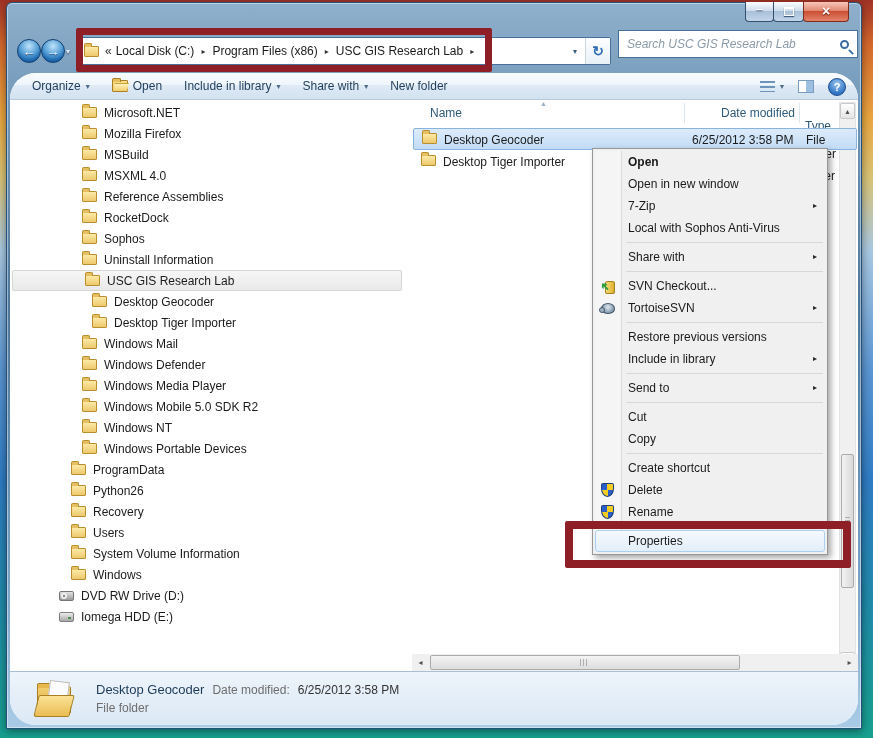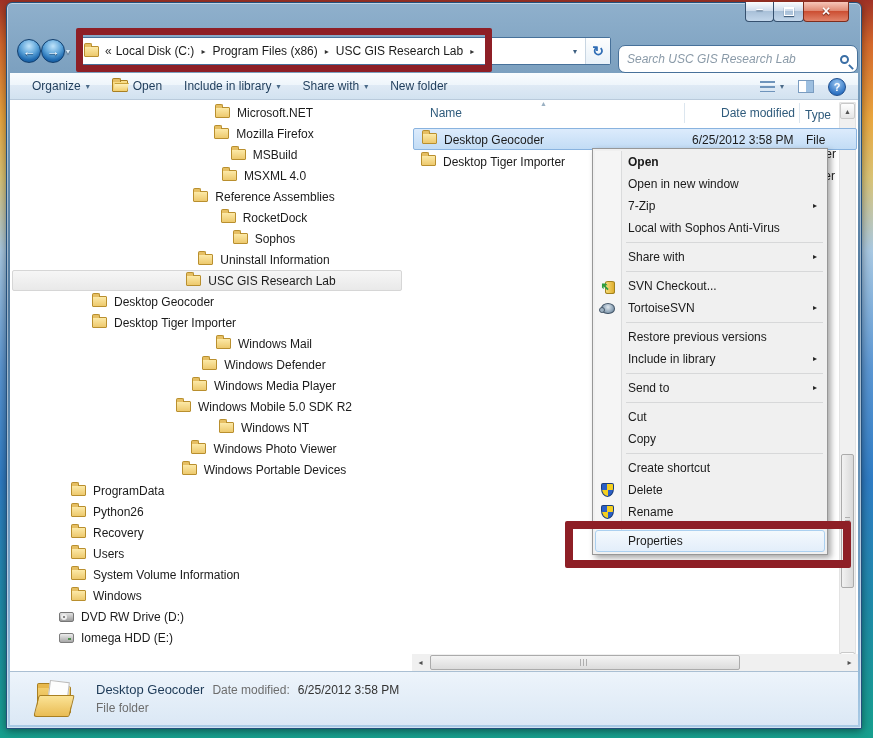--- a/index.html
+++ b/index.html
@@ -43,29 +43,29 @@
     display:flex; align-items:center; font-size:12px; color:#1a1a1a; z-index:5; padding-left:6px;
   }
   .crumb-sep { font-size:8px; color:#333; margin:0 7px; }
   .crumb-collapse { margin:0 4px 0 6px; color:#333; }
   .addr-fill { flex:1; }
   .addr-drop { width:20px; text-align:center; font-size:8px; color:#3c5e80; align-self:stretch; display:flex; align-items:center; justify-content:center; }
   .addr-sepline { width:1px; align-self:stretch; background:#c9d6e2; }
   .addr-refresh { width:24px; align-self:stretch; display:flex; align-items:center; justify-content:center;
     color:#2f6db5; font-weight:bold; font-size:14px; background:linear-gradient(180deg,#fdfefe,#e8f1f8); }
   .searchbox {
-    position:absolute; left:611px; top:42px; width:240px; height:28px;
-    background:#fff; border:1px solid #47719a; border-radius:7px; z-index:5;
+    position:absolute; left:611px; top:27px; width:240px; height:28px;
+    background:#fff; border:1px solid #47719a; border-radius:0; z-index:5;
     display:flex; align-items:center; padding:0 8px;
   }
   .search-ph { flex:1; font-style:italic; color:#8a9aa8; font-size:12px; }
   .mag { position:relative; width:9px; height:9px; border:2px solid #3a6ea5; border-radius:50%; }
   .mag::after { content:""; position:absolute; width:2px; height:6px; background:#3a6ea5; left:8px; top:7px; transform:rotate(-45deg); }
   
-  .window-body { position:absolute; left:3px; right:3px; top:70px; bottom:3px; background:#fff; overflow:hidden; }
+  .window-body { position:absolute; left:3px; right:3px; top:70px; bottom:3px; background:#fff; overflow:hidden;border-radius:26px; }
   .toolbar {
     position:absolute; left:0; right:0; top:0; height:27px;
     background:linear-gradient(180deg,#f9fcfe 0%,#eef5fb 45%,#dfeaf5 46%,#d2e2f0 100%);
     border-bottom:1px solid #b9cadb; display:flex; align-items:center;
     font-size:12px; color:#1e3c5a;
   }
   .tb-item { margin-left:22px; display:flex; align-items:center; gap:5px; white-space:nowrap; }
   .tb-caret { font-size:8px; color:#4a6a88; }
   .tb-right { position:absolute; right:12px; top:0; height:27px; display:flex; align-items:center; gap:14px; }
   .views-icon { width:15px; height:11px;
@@ -73,37 +73,37 @@
   .preview-icon { width:16px; height:13px; border:1px solid #7a9cc0; background:#fff; position:relative; }
   .preview-icon::after { content:""; position:absolute; right:0; top:0; bottom:0; width:50%; background:#9dbfe0; }
   .help-icon { width:18px; height:18px; border-radius:50%; border:1px solid #1c4c8c;
     background:radial-gradient(circle at 50% 30%, #9cc7f0 0%, #2a70c2 75%);
     color:#fff; font-weight:bold; font-size:11px; display:flex; align-items:center; justify-content:center; }
   
   .main { position:absolute; left:0; right:0; top:27px; bottom:54px; background:#fff; overflow:hidden; }
   .tree-pane { position:absolute; left:0; top:0; bottom:0; width:400px; overflow:hidden; }
   .titem { position:relative; height:21px; display:flex; align-items:center; font-size:12px; color:#1b1b1b; white-space:nowrap; }
   .titem .tlabel { margin-left:7px; }
-  .lv1 { padding-left:49px; } .lv2 { padding-left:61px; } .lv3 { padding-left:108px;justify-content:center; } .lv4 { padding-left:82px; }
+  .lv1 { padding-left:49px; } .lv2 { padding-left:61px; } .lv3 { padding-left:72px; } .lv4 { padding-left:82px; }
   .titem.selected { background:linear-gradient(180deg,#f6f6f6,#e9e9e9); border:1px solid #d6d6d6; border-radius:2px; margin:0 8px 0 2px; padding-top:0; }
   .tree-scroll { position:absolute; right:2px; top:2px; bottom:2px; width:17px; background:#f0f0f0; border:1px solid #e3e3e3; border-radius:1px; }
   .ts-arrow { position:absolute; left:0; right:0; height:16px; display:flex; align-items:center; justify-content:center; font-size:7px; color:#505050;
     background:linear-gradient(180deg,#fefefe,#e5e5e5); border:1px solid #c9c9c9; border-radius:2px; }
   .ts-up { top:0; } .ts-down { bottom:0; }
   .ts-thumb { position:absolute; left:1px; right:1px; top:351px; height:134px;
     background:linear-gradient(90deg,#f2f2f2,#d9d9d9); border:1px solid #ababab; border-radius:2px; }
   .ts-thumb::after { content:""; position:absolute; left:3px; right:3px; top:50%; margin-top:-4px; height:8px;
     background:repeating-linear-gradient(180deg,#aeaeae 0 1px,transparent 1px 3px); }
   .list-pane { position:absolute; left:402px; right:0; top:0; bottom:0; }
   .list-header { position:absolute; left:0; right:0; top:0; height:26px; font-size:12px; color:#2f5b7c; }
   .col-name { position:absolute; left:18px; top:6px; }
   .sort-arrow { position:absolute; left:128px; top:0; font-size:7px; color:#9ab0c2; }
   .hdr-div { position:absolute; top:3px; bottom:3px; width:1px; background:#dce6ef; }
   .col-date { position:absolute; left:280px; top:6px;margin-left:29px; }
-  .col-type { position:absolute; left:393px; top:8px; }
+  .col-type { position:absolute; left:393px; top:19px; }
   .lrow { position:absolute; left:1px; right:1px; height:22px; font-size:12px; color:#1b1b1b; }
   .lrow .ficon { position:absolute; left:8px; top:4px; }
   .lrow .r-name { position:absolute; left:30px; top:4px; }
   .lrow .r-date { position:absolute; left:278px; top:4px; }
   .lrow .r-type { position:absolute; left:392px; top:4px; }
   .lrow.selected { background:linear-gradient(180deg,#dcebfc,#c2dcf5); border:1px solid #89b3df; border-radius:2px; }
   .hscroll { position:absolute; left:402px; right:0; bottom:0; height:17px; background:#f0f0f0; }
   .hs-arrow { position:absolute; top:0; bottom:0; width:17px; display:flex; align-items:center; justify-content:center; font-size:8px; color:#505050; }
   .hs-left { left:0; } .hs-right { right:0; }
   .hs-thumb { position:absolute; left:18px; top:1px; bottom:1px; width:310px;
@@ -317,24 +317,20 @@
         <div class="titem lv3">
             <span class="ficon"></span>
             <span class="tlabel">Windows Mobile 5.0 SDK R2</span>
           </div>
         <div class="titem lv3">
             <span class="ficon"></span>
             <span class="tlabel">Windows NT</span>
           </div>
         <div class="titem lv3">
             <span class="ficon"></span>
-            <span class="tlabel">Windows Photo Viewer</span>
-          </div>
-        <div class="titem lv3">
-            <span class="ficon"></span>
             <span class="tlabel">Windows Portable Devices</span>
           </div>
         <div class="titem lv2">
             <span class="ficon"></span>
             <span class="tlabel">ProgramData</span>
           </div>
         <div class="titem lv2">
             <span class="ficon"></span>
             <span class="tlabel">Python26</span>
           </div>

